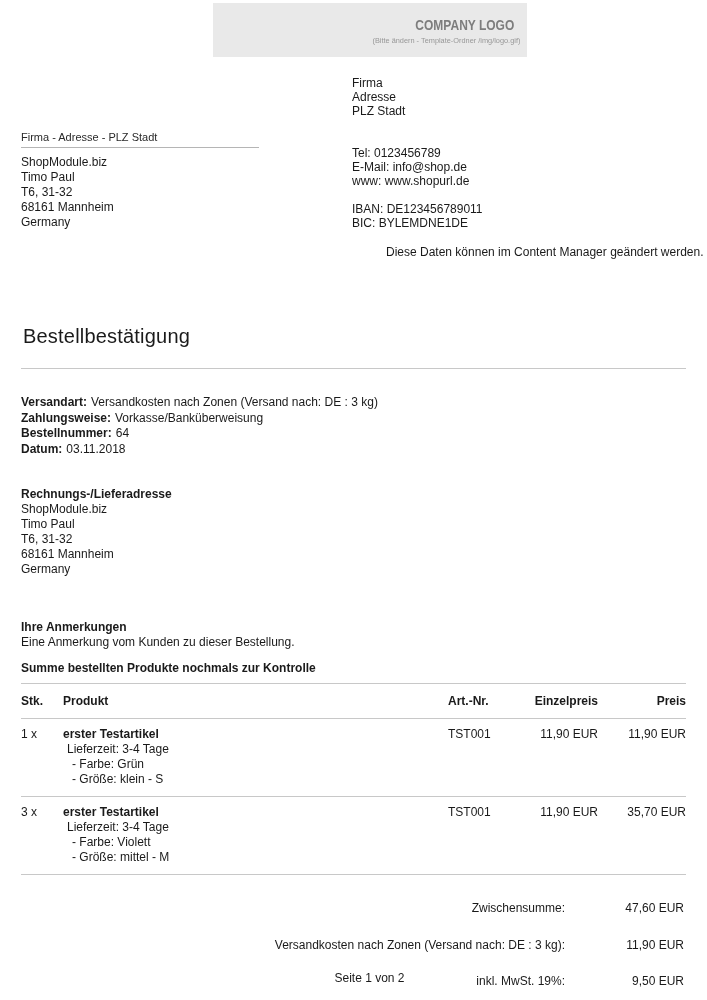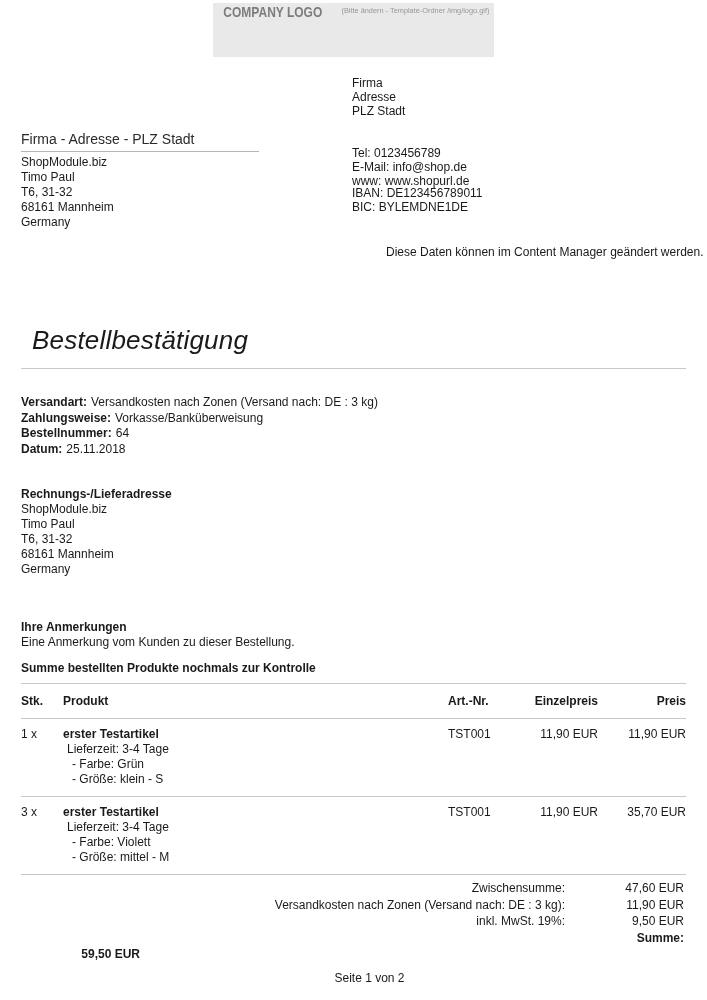--- a/index.html
+++ b/index.html
@@ -5,43 +5,43 @@
   * { margin:0; padding:0; box-sizing:border-box; }
   html,body { background:#ffffff; }
   body { font-family:"Liberation Sans", sans-serif; }
 
   .page { position:relative; width:707px; height:1000px; background:#ffffff;
           color:#1a1a1a; font-size:12px; overflow:hidden; }
 
   .b { font-weight:bold; }
 
   
-  .logo-box { position:absolute; left:213px; top:3px; width:281px; height:54px;
-              background:#e9e9e9; display:flex; flex-direction:row;
-              align-items:flex-start; justify-content:center; }
+  .logo-box { position:absolute; left:213px; top:3px; width:314px; height:54px;
+              background:#e9e9e9; display:flex; flex-direction:column;
+              align-items:flex-end; justify-content:center; }
   .logo-title { font-size:15px; font-weight:bold; color:#7d7d7d;
                 transform:scaleX(0.8); white-space:nowrap; }
   .logo-subtitle { font-size:8px; color:#979797; margin-top:3px;
                    transform:scaleX(0.92); white-space:nowrap; }
 
   
   .shop-lines { position:absolute; left:352px; top:76px; line-height:14px; }
   .contact-block { position:absolute; left:352px; top:146px; line-height:14px; }
-  .bank-block { position:absolute; left:352px; top:186px; line-height:14px; }
+  .bank-block { position:absolute; left:352px; top:202px; line-height:14px; }
   .cm-note { position:absolute; left:352px; top:245px;margin-left:34px; }
 
   
   .sender-ref { position:absolute; left:21px; top:131px; width:238px;
-                font-size:14px; color:#2a2a2a; padding-bottom:4px;
+                font-size:11px; color:#2a2a2a; padding-bottom:4px;
                 border-bottom:1px solid #b5b5b5; }
   .recipient { position:absolute; left:21px; top:155px; line-height:15px; }
 
   
-  .doc-title { position:absolute; left:32px; top:325px; font-size:26px;
-               font-weight:normal; letter-spacing:0.2px;font-style:italic; }
+  .doc-title { position:absolute; left:23px; top:325px; font-size:20px;
+               font-weight:normal; letter-spacing:0.2px; }
   .rule { position:absolute; left:21px; width:665px; height:1px; background:#c8c8c8; }
   .title-rule { top:368px; }
 
   
   .order-info { position:absolute; left:21px; top:395px; line-height:15.5px; }
   .info-value { margin-left:4px; }
 
   .billing { position:absolute; left:21px; top:487px; line-height:15px; }
   .remarks { position:absolute; left:21px; top:620px; line-height:15px; }
   .products-title { position:absolute; left:21px; top:661px; }
@@ -55,21 +55,21 @@
   .c-prod  { flex:1; padding-left:5px; }
   .c-art   { width:90px; padding-left:20px; }
   .c-unit  { width:80px; text-align:right; }
   .c-price { width:88px; text-align:right; }
   .pname { font-weight:bold; }
   .pdetail { padding-left:4px; }
   .pdetail + .pdetail { padding-left:9px; }
 
   
   .totals { position:absolute; left:21px; top:880px; width:663px; line-height:16.5px; }
-  .total-row { display:flex; }
+  .total-row { display:flex;margin-top:20px; }
   .t-label { flex:1; text-align:right; }
   .t-value { width:119px; text-align:right; }
   .total-row.bold { font-weight:bold;flex-direction:column; }
 
   
   .footer { position:absolute; left:16px; top:971px; width:707px; text-align:center; }
 </style>
 </head>
 <body>
 
@@ -116,21 +116,21 @@
     <div>
       <span class="b">Versandart:</span><span class="info-value">Versandkosten nach Zonen (Versand nach: DE : 3 kg)</span>
     </div>
     <div>
       <span class="b">Zahlungsweise:</span><span class="info-value">Vorkasse/Banküberweisung</span>
     </div>
     <div>
       <span class="b">Bestellnummer:</span><span class="info-value">64</span>
     </div>
     <div>
-      <span class="b">Datum:</span><span class="info-value">25.11.2018</span>
+      <span class="b">Datum:</span><span class="info-value">03.11.2018</span>
     </div>
   </div>
 
   <div class="billing">
     <div class="b">Rechnungs-/Lieferadresse</div>
     <div>ShopModule.biz</div>
     <div>Timo Paul</div>
     <div>T6, 31-32</div>
     <div>68161 Mannheim</div>
     <div>Germany</div>

